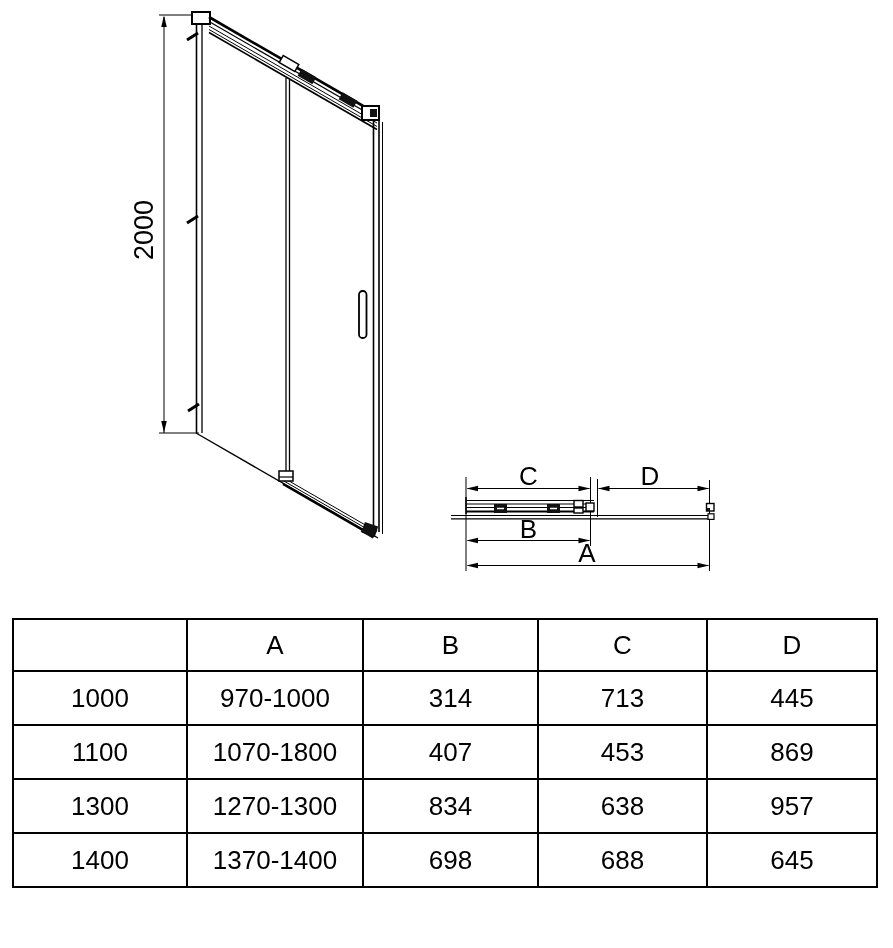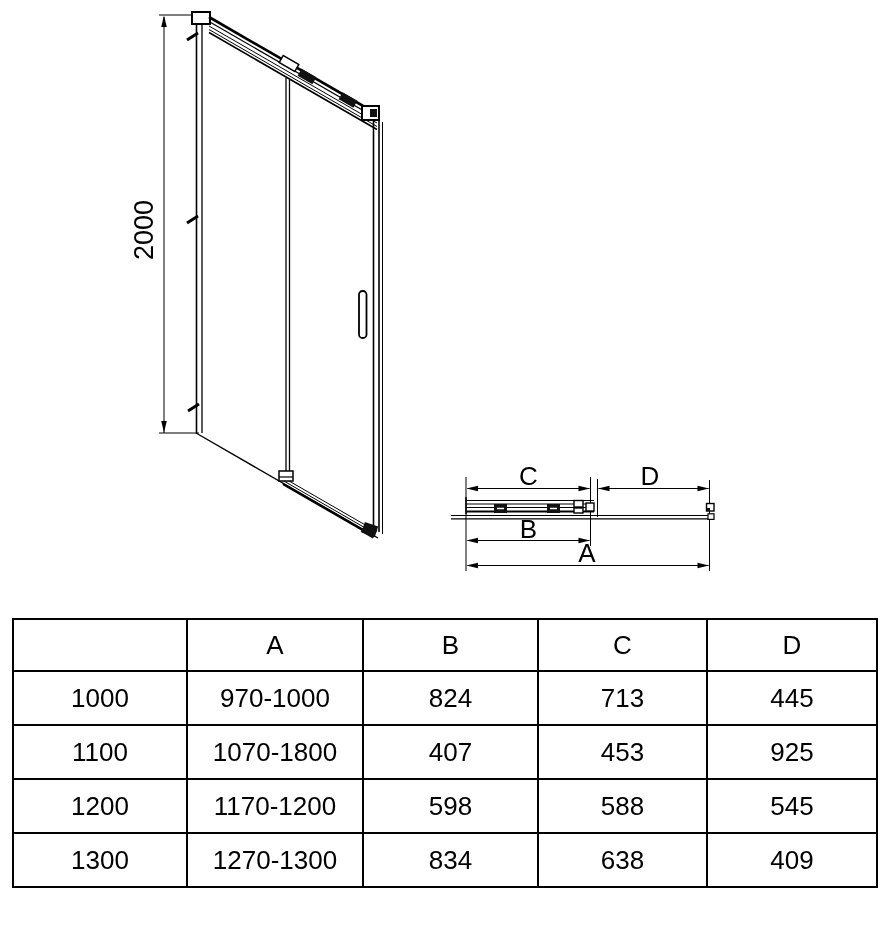--- a/index.html
+++ b/index.html
@@ -168,41 +168,41 @@
         <th>A</th>
         <th>B</th>
         <th>C</th>
         <th>D</th>
       </tr>
     </thead>
     <tbody>
       <tr>
         <td>1000</td>
         <td>970-1000</td>
-        <td>824</td>
+        <td>314</td>
         <td>713</td>
         <td>445</td>
       </tr>
       <tr>
         <td>1100</td>
         <td>1070-1800</td>
         <td>407</td>
         <td>453</td>
-        <td>925</td>
-      </tr>
-      <tr>
-        <td>1200</td>
-        <td>1170-1200</td>
-        <td>598</td>
-        <td>588</td>
-        <td>545</td>
+        <td>869</td>
       </tr>
       <tr>
         <td>1300</td>
         <td>1270-1300</td>
         <td>834</td>
         <td>638</td>
-        <td>409</td>
+        <td>957</td>
+      </tr>
+      <tr>
+        <td>1400</td>
+        <td>1370-1400</td>
+        <td>698</td>
+        <td>688</td>
+        <td>645</td>
       </tr>
     </tbody>
   </table>
 
 </div>
 
 </body></html>

